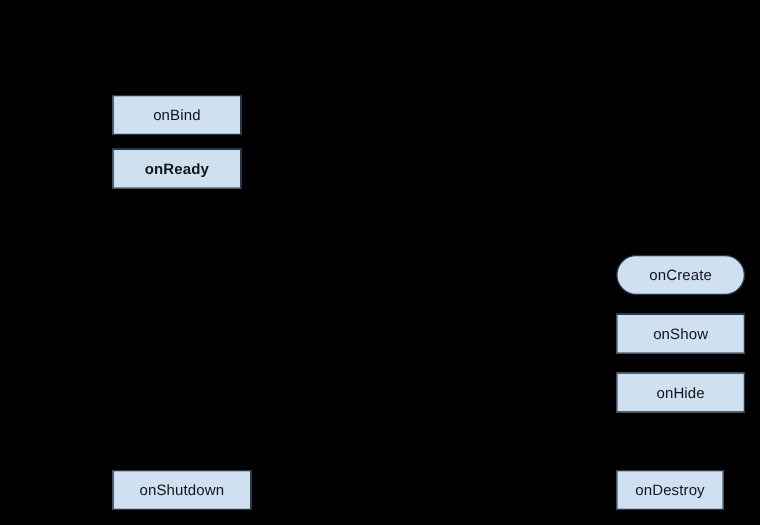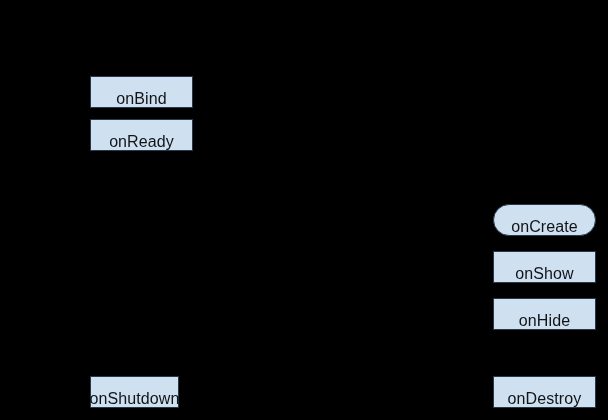--- a/index.html
+++ b/index.html
@@ -17,62 +17,62 @@
     height: 420px;
     background: #000000;
     overflow: hidden;
   }
   .node {
     position: absolute;
     box-sizing: border-box;
     background: #cfe0f0;
     border: 1px solid #26384a;
     display: flex;
-    align-items: flex-end;
+    align-items: center;
     justify-content: center;
     color: #111418;
     font-family: "Liberation Sans", sans-serif;
-    font-size: 16px;
+    font-size: 12px;
     line-height: 1;
     letter-spacing: 0.1px;
     white-space: nowrap;
     -webkit-font-smoothing: antialiased;
   }
   .node-label {
     display: block;
     pointer-events: none;
   }
 </style>
 </head>
 <body>
 
 <div id="canvas">
 
   <div class="node" style="left:90px; top:76px; width:103px; height:32px;">
     <span class="node-label">onBind</span>
   </div>
 
-  <div class="node" style="left:90px; top:119px; width:103px; height:32px;">
+  <div class="node" style="left:90px; top:119px; width:103px; height:32px;font-weight:bold;">
     <span class="node-label">onReady</span>
   </div>
 
 
   <div class="node" style="left:493px; top:204px; width:103px; height:32px;border-radius:16px;">
     <span class="node-label">onCreate</span>
   </div>
 
   <div class="node" style="left:493px; top:251px; width:103px; height:32px;">
     <span class="node-label">onShow</span>
   </div>
 
   <div class="node" style="left:493px; top:298px; width:103px; height:32px;">
     <span class="node-label">onHide</span>
   </div>
 
-  <div class="node" style="left:90px; top:376px; width:89px; height:32px;">
+  <div class="node" style="left:90px; top:376px; width:111px; height:32px;">
     <span class="node-label">onShutdown</span>
   </div>
 
-  <div class="node" style="left:493px; top:376px; width:103px; height:32px;">
+  <div class="node" style="left:493px; top:376px; width:86px; height:32px;">
     <span class="node-label">onDestroy</span>
   </div>
 
 </div>
 
 </body></html>

